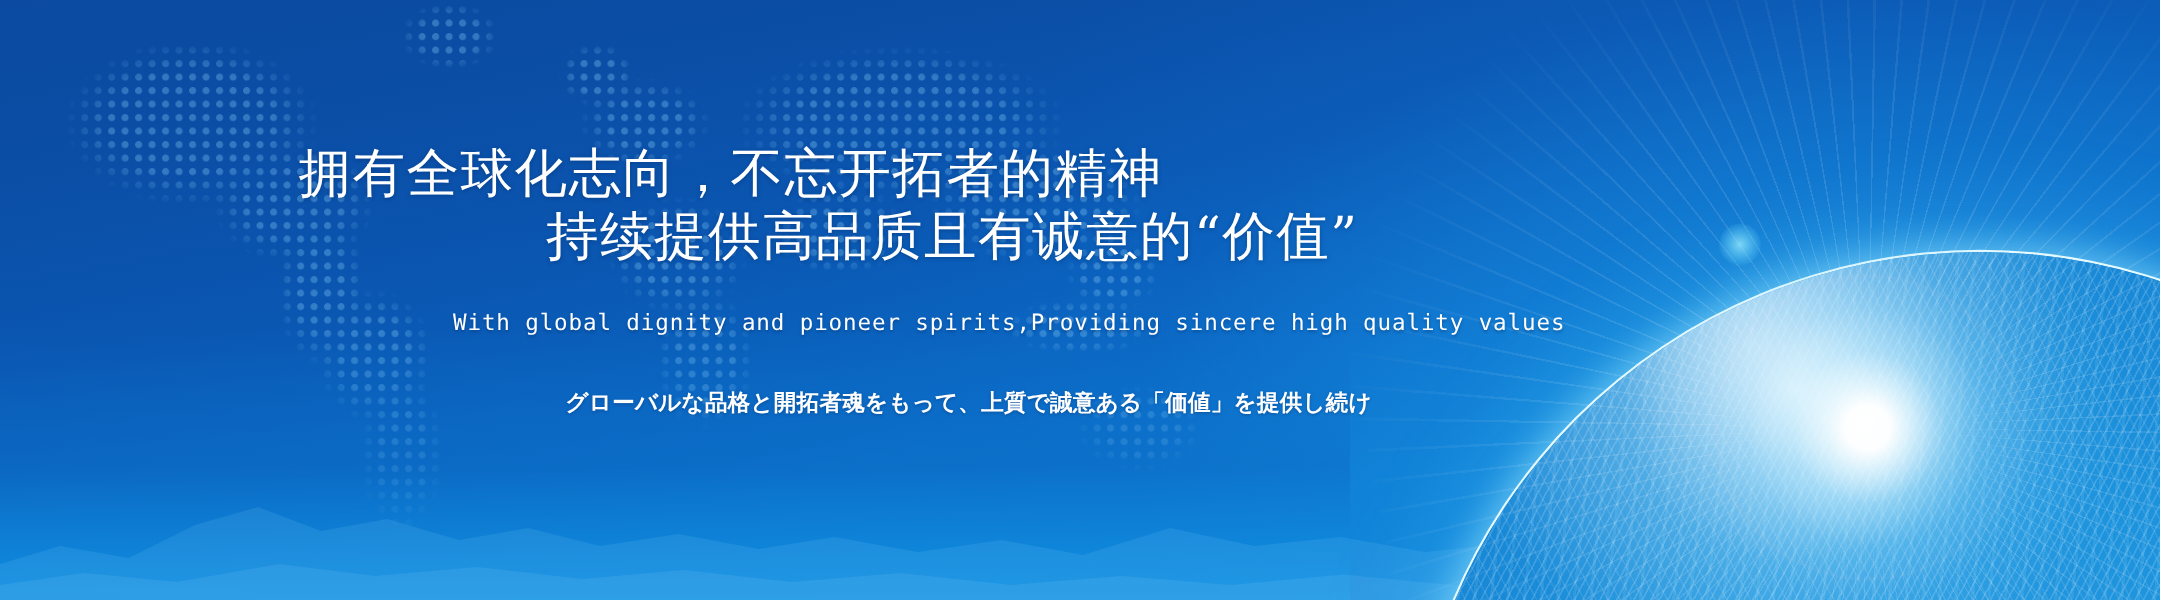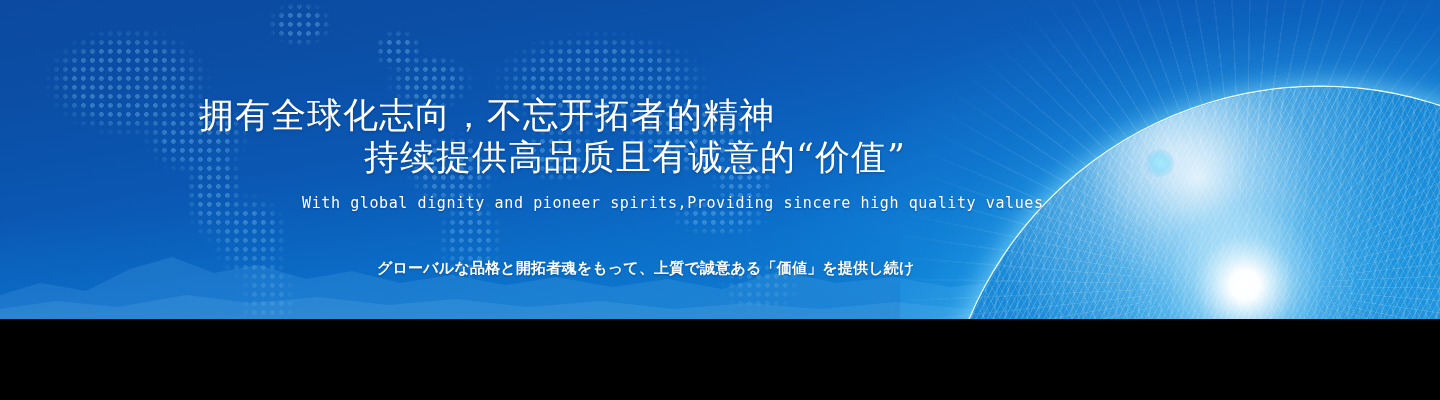--- a/index.html
+++ b/index.html
@@ -3,21 +3,21 @@
 <meta charset="utf-8">
 <style>
   html, body {
     margin: 0;
     padding: 0;
     background: #000;
   }
   .banner {
     position: relative;
     width: 1440px;
-    height: 319px;
+    height: 400px;
     overflow: hidden;
     font-family: "Liberation Sans", sans-serif;
     background: #0a4da3;
   }
 
   
   .sky {
     position: absolute;
     inset: 0;
     background:
@@ -299,21 +299,21 @@
     letter-spacing: 1px;
     white-space: nowrap;
     text-shadow: 0 1px 3px rgba(3,40,95,0.45);
   }
   .headline-1 { left: 199px; top: 92px; }
   .headline-2 { left: 364px; top: 134px; text-align: center; }
 
   .subline-en {
     position: absolute;
     left: 302px;
-    top: 194px;
+    top: 206px;
     color: #ffffff;
     font-family: "DejaVu Sans Mono", "Liberation Mono", monospace;
     font-size: 15px;
     letter-spacing: 0.6px;
     white-space: nowrap;
     text-shadow: 0 1px 2px rgba(3,40,95,0.40);
   }
 
   .subline-ja {
     position: absolute;

